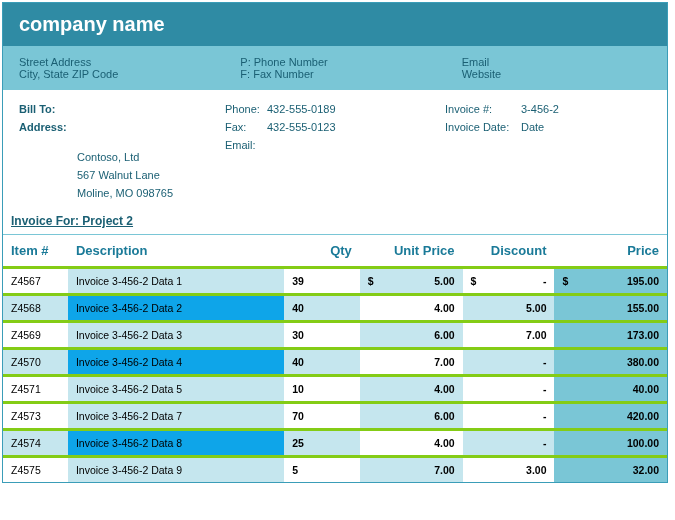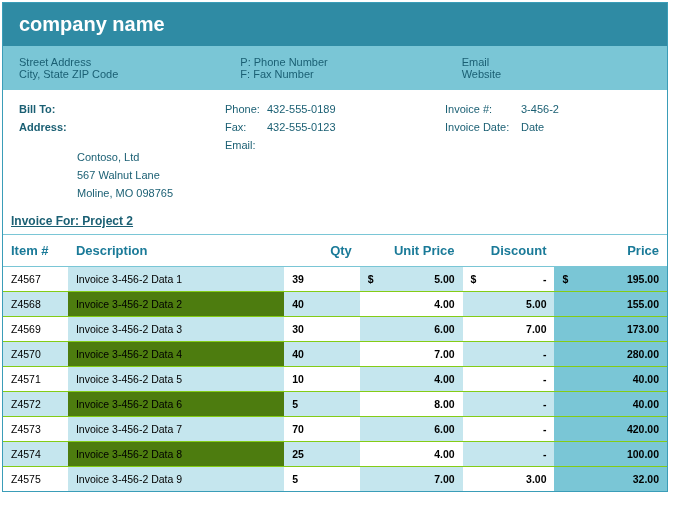--- a/index.html
+++ b/index.html
@@ -14,25 +14,25 @@
   .info .col2 { width: 148px; margin-top: 48px; }
   .info .col3 { width: 42px; }
   .info .col4 { width: 178px; }
   .info .col5 { width: 76px; }
   .info .col6 { flex: 1; }
   .info div { line-height: 18px; }
   .subtitle { padding: 6px 16px 6px 8px; color: #1a5f73; font-weight: bold; font-size: 12px; text-decoration: underline; }
   table { width: 100%; border-collapse: collapse; }
   th { background: #fff; color: #1a7a98; text-align: left; padding: 8px; font-size: 13px; border-top: 1px solid #7ac6d6; border-bottom: 1px solid #7ac6d6; }
   th.num { text-align: right; }
-  td { padding: 6px 8px; border-top: 1px solid #84cc16; font-size: 10.5px; }
+  td { padding: 6px 8px; border-top: 3px solid #84cc16; font-size: 10.5px; }
   td.num { text-align: left; font-weight: bold; }
   td.price-cell { background: #7ac6d6; }
   tr.even td.item { background: #c5e6ee; }
-  tr.even td.desc { background: #4d7c0f; }
+  tr.even td.desc { background: #0ea5e9; }
   tr.even td.qty { background: #c5e6ee; }
   tr.even td.up { background: #fff; }
   tr.even td.disc { background: #c5e6ee; }
   tr.odd td.desc { background: #c5e6ee; }
   tr.odd td.up { background: #c5e6ee; }
   .money { display: flex; justify-content: space-between; }
   .cw-item { width: 60px; }
   .cw-desc { width: 200px; }
   .cw-qty { width: 70px; }
   .cw-up { width: 95px; }
@@ -185,55 +185,32 @@
           </td>
           <td class="disc num">
             <span class="money">
               <span></span>
               <span>-</span>
             </span>
           </td>
           <td class="price-cell num">
             <span class="money">
               <span></span>
-              <span>280.00</span>
+              <span>380.00</span>
             </span>
           </td>
         </tr>
         <tr class="odd">
           <td class="item">Z4571</td>
           <td class="desc">Invoice 3-456-2 Data 5</td>
           <td class="qty num">10</td>
           <td class="up num">
             <span class="money">
               <span></span>
               <span>4.00</span>
-            </span>
-          </td>
-          <td class="disc num">
-            <span class="money">
-              <span></span>
-              <span>-</span>
-            </span>
-          </td>
-          <td class="price-cell num">
-            <span class="money">
-              <span></span>
-              <span>40.00</span>
-            </span>
-          </td>
-        </tr>
-        <tr class="even">
-          <td class="item">Z4572</td>
-          <td class="desc">Invoice 3-456-2 Data 6</td>
-          <td class="qty num">5</td>
-          <td class="up num">
-            <span class="money">
-              <span></span>
-              <span>8.00</span>
             </span>
           </td>
           <td class="disc num">
             <span class="money">
               <span></span>
               <span>-</span>
             </span>
           </td>
           <td class="price-cell num">
             <span class="money">

